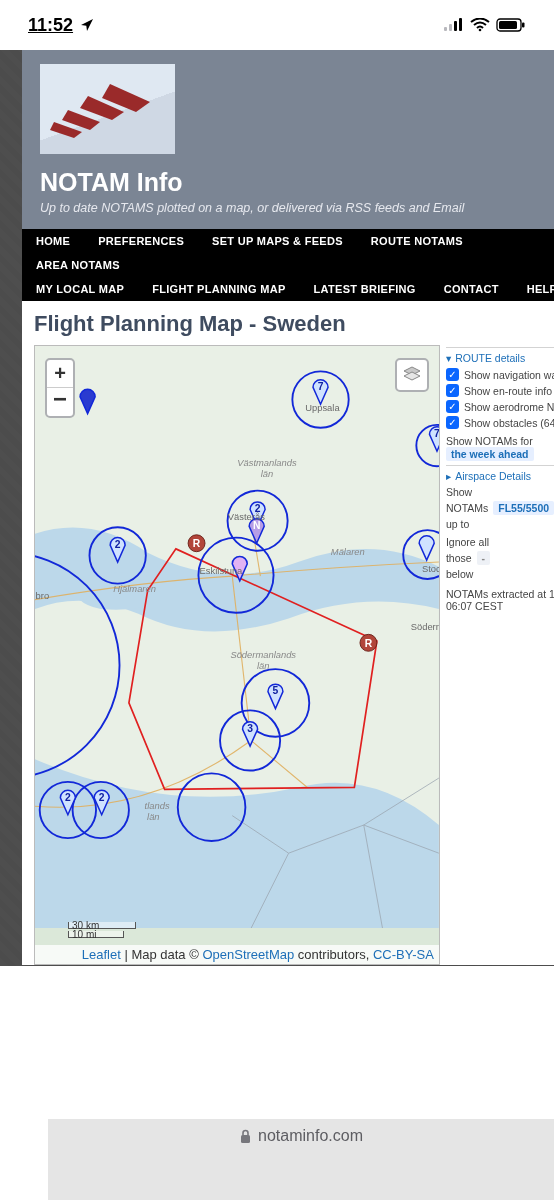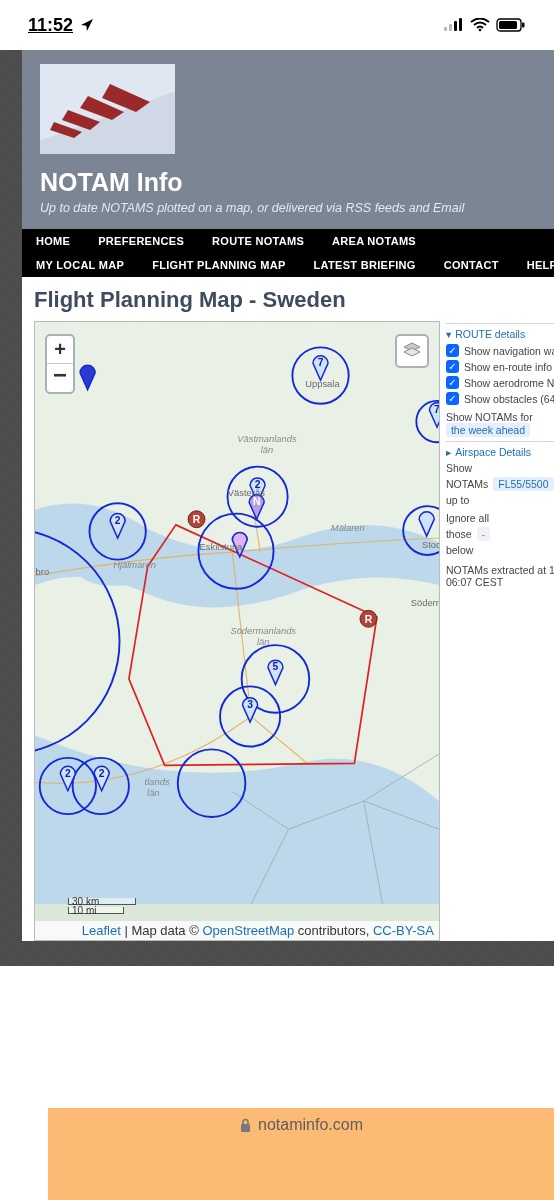--- a/index.html
+++ b/index.html
@@ -30,22 +30,22 @@
   .scale { position:absolute; left:8px; bottom:24px; font-size:10.5px; color:#333; z-index:10;padding-left:25px; }
   .scale-bar { border:1px solid #555; border-top:none; height:7px; width:68px; margin-bottom:2px; background:rgba(255,255,255,.5); padding-left:3px; font-size:10px; line-height:7px; }
   .attrib { position:absolute; left:0; right:0; bottom:0; background:rgba(255,255,255,.78); font-size:13px; color:#333; padding:2px 5px; text-align:right; z-index:10; }
   .attrib a { color:#1d6fb8; }
   .side { flex:1; font-size:10.5px; color:#444; padding-top:2px; }
   .side-section { border-top:1px solid #d3d3d3; padding:4px 0; }
   .side-head { color:#1d6fb8; display:flex; align-items:center; gap:4px; margin-bottom:4px; }
   .cb-row { display:flex; align-items:center; gap:5px; margin:3px 0; }
   .cb { width:13px; height:13px; border-radius:3px; background:#0a66ff; display:flex; align-items:center; justify-content:center; color:#fff; font-size:10px; }
   .side-label { color:#444; white-space:nowrap; overflow:hidden; }
-  .pill { display:inline-block; background:#e6efff; color:#1d6fb8; padding:1px 5px; border-radius:2px; font-size:10.5px; }
-  .browser-bar { position:absolute; left:0; right:0; bottom:0; height:92px; background:#fdba74; display:flex; flex-direction:column; align-items:center; padding-top:8px;margin-left:48px; }
+  .pill { display:inline-block; background:#e6efff; color:#1d6fb8; padding:1px 5px; border-radius:2px; font-size:10.5px;font-weight:bold; }
+  .browser-bar { position:absolute; left:0; right:0; bottom:0; height:81px; background:#e5e5e5; display:flex; flex-direction:column; align-items:center; padding-top:8px;margin-left:48px; }
   .url-pill { font-size:16px; color:#5d5d62; display:flex; align-items:center; gap:6px; }
   .marker-label { font:700 11px sans-serif; fill:#1020a0; text-anchor:middle; }
   .marker-label-w { font:700 11px sans-serif; fill:#fff; text-anchor:middle; }
   .place-label { font:400 10px sans-serif; fill:#6a6a6a; text-anchor:middle; }
   .place-label-i { font:italic 400 10px sans-serif; fill:#888; text-anchor:middle; }
 </style>
 </head>
 <body>
 
 <div class="status-bar">
@@ -91,20 +91,21 @@
           </svg>
       </div>
       <div class="site-title">NOTAM Info</div>
       <div class="site-tag">Up to date NOTAMS plotted on a map, or delivered via RSS feeds and Email</div>
     </div>
 
     <div class="nav">
       <div class="nav-row" id="nav-row-1">
           <div class="nav-item">HOME</div>
           <div class="nav-item">PREFERENCES</div>
+          <div class="nav-item">SET UP MAPS &amp; FEEDS</div>
           <div class="nav-item">ROUTE NOTAMS</div>
           <div class="nav-item">AREA NOTAMS</div>
         </div>
       <div class="nav-row" id="nav-row-2">
           <div class="nav-item">MY LOCAL MAP</div>
           <div class="nav-item">FLIGHT PLANNING MAP</div>
           <div class="nav-item">LATEST BRIEFING</div>
           <div class="nav-item">CONTACT</div>
           <div class="nav-item">HELP</div>
         </div>

